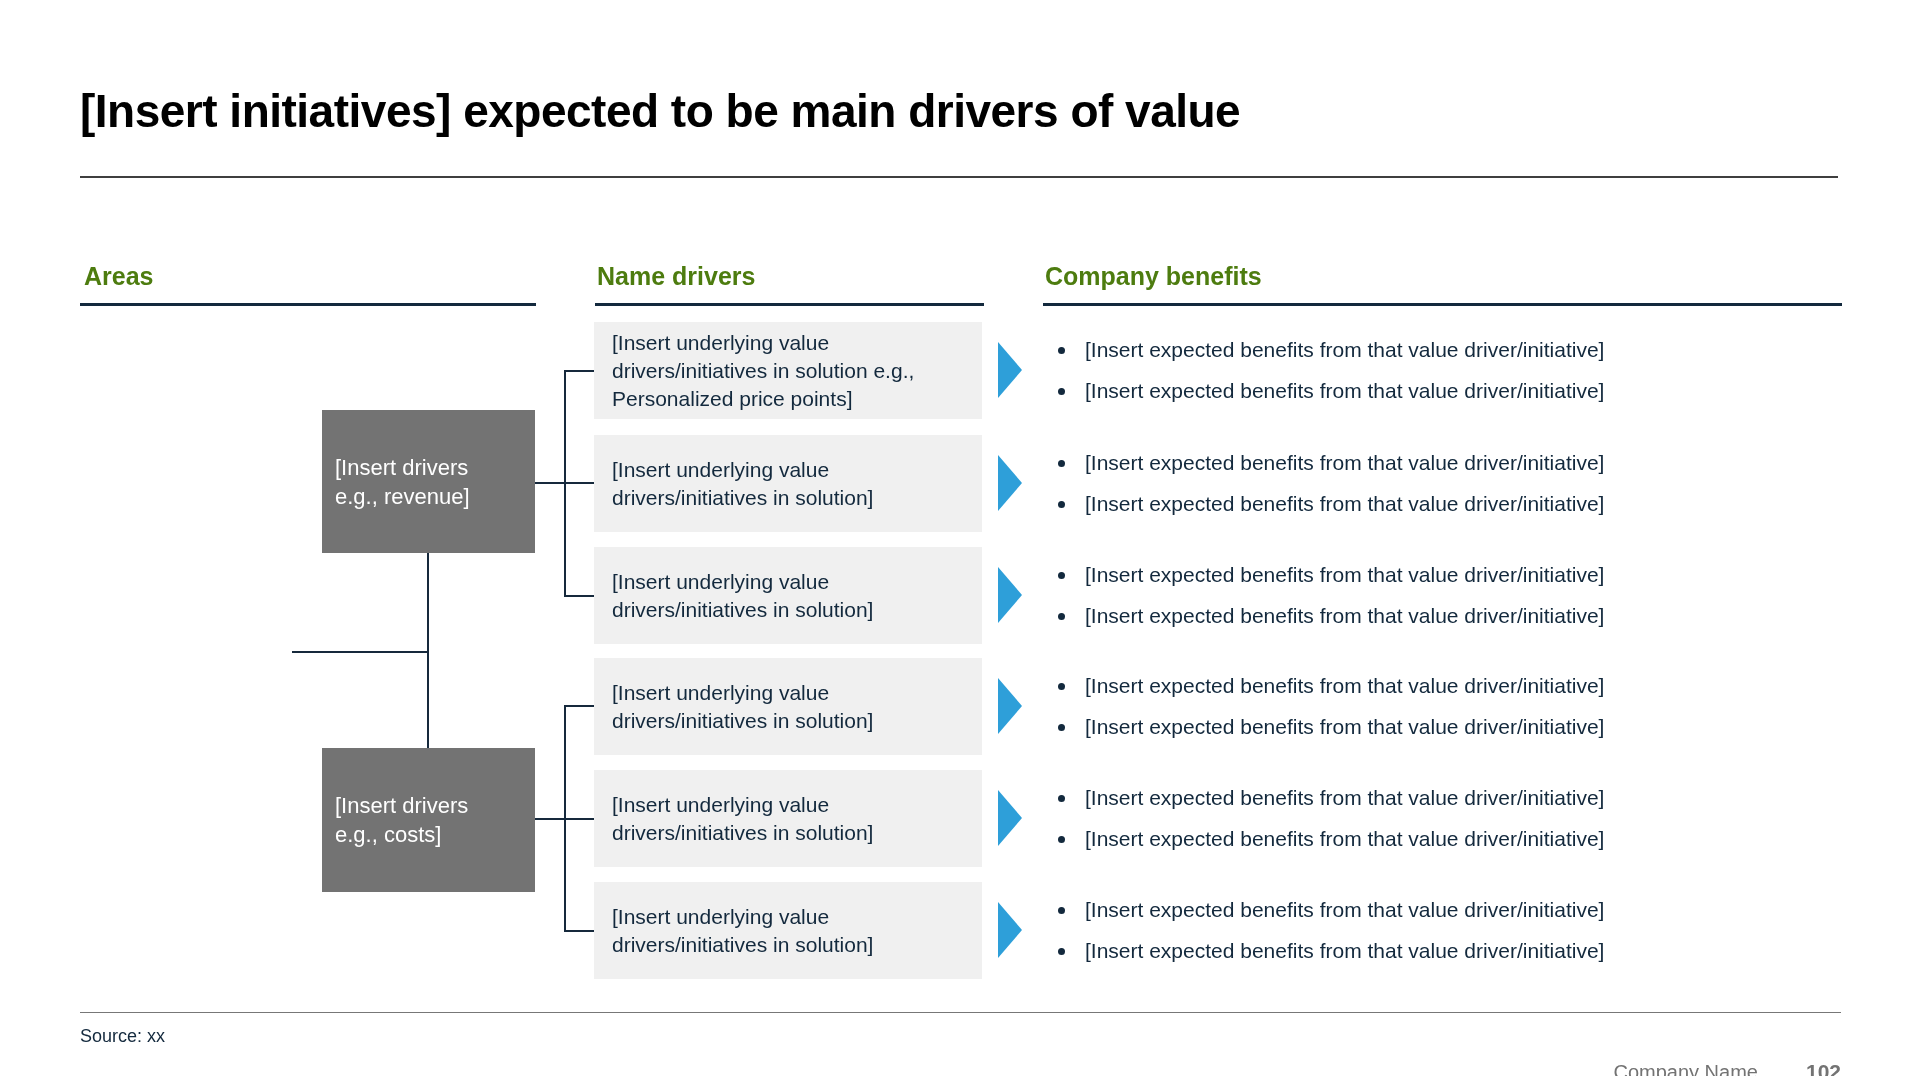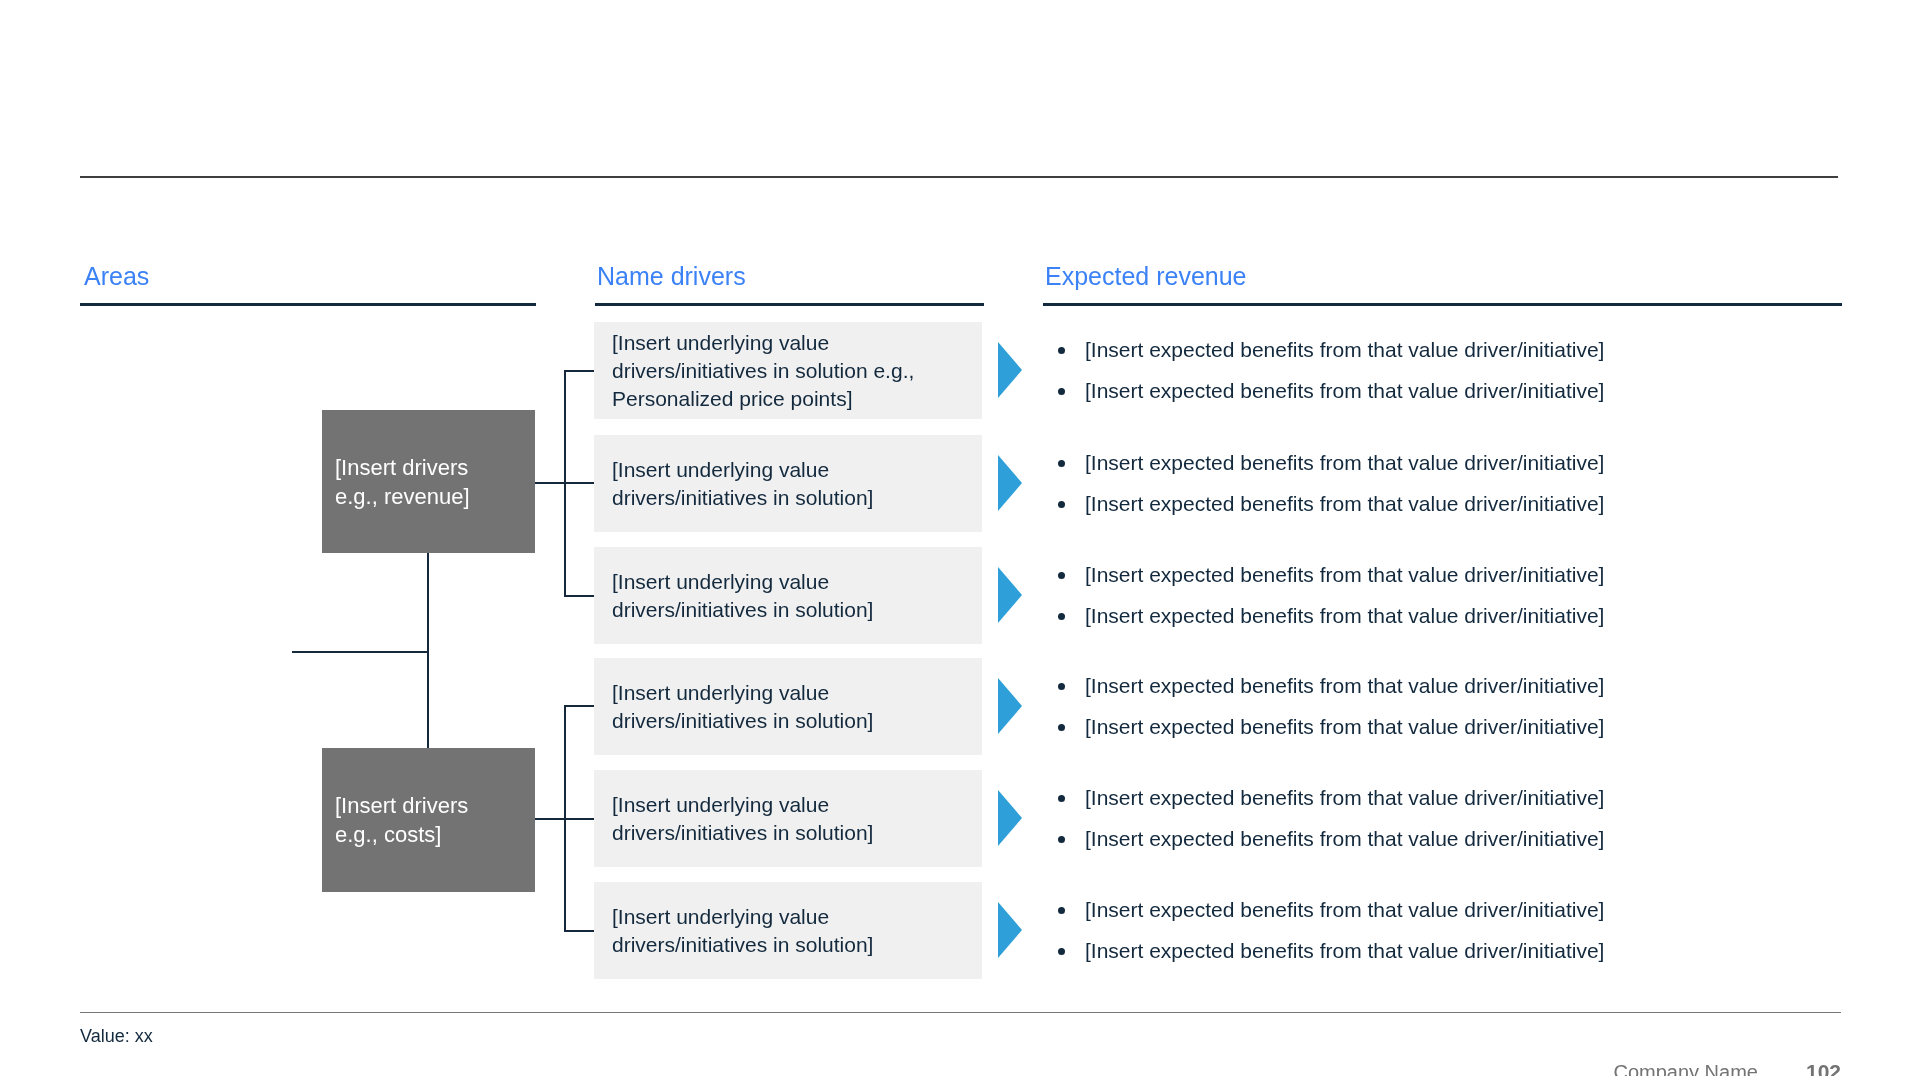--- a/index.html
+++ b/index.html
@@ -7,21 +7,21 @@
     position:relative; width:1920px; height:1076px; background:#ffffff;
     font-family:"Liberation Sans", sans-serif; overflow:hidden;
   }
   .abs { position:absolute; }
 
   
   .title { left:80px; top:84px; font-size:46px; font-weight:bold; color:#000000; letter-spacing:-0.5px; white-space:nowrap; }
   .title-rule { left:80px; top:176px; width:1758px; height:2px; background:#3f3f3f; }
 
   
-  .col-header { font-size:25px; font-weight:normal; color:#3b82f6; white-space:nowrap; }
+  .col-header { font-size:25px; font-weight:bold; color:#4d7c0f; white-space:nowrap; }
   .col-rule { height:3px; background:#13293D; }
 
   
   .navy-box {
     background:#737373; color:#ffffff; font-size:22px; line-height:29px;
     display:flex; align-items:center; padding-left:13px; padding-right:6px;
     white-space:pre-line; box-sizing:border-box;
   }
 
   
@@ -56,29 +56,30 @@
   .footer-source { left:80px; top:1026px; font-size:18px; color:#13293D; }
   .footer-right { right:79px; top:1024px; display:flex; align-items:baseline; gap:48px; color:#737373; }
   .footer-company { font-size:20px; }
   .footer-page { font-size:21px; font-weight:bold;margin-top:36px; }
 </style>
 </head>
 <body>
 
 <div class="slide">
 
+  <div class="abs title">[Insert initiatives] expected to be main drivers of value</div>
   <div class="abs title-rule"></div>
 
   <div class="abs col-header" style="left:84px; top:262px;">Areas</div>
   <div class="abs col-rule" style="left:80px; top:303px; width:456px;"></div>
 
   <div class="abs col-header" style="left:597px; top:262px;">Name drivers</div>
   <div class="abs col-rule" style="left:595px; top:303px; width:389px;"></div>
 
-  <div class="abs col-header" style="left:1045px; top:262px;">Expected revenue</div>
+  <div class="abs col-header" style="left:1045px; top:262px;">Company benefits</div>
   <div class="abs col-rule" style="left:1043px; top:303px; width:799px;"></div>
 
   <div class="abs line" style="left:292px; top:651px; width:137px; height:2px;"></div>
   <div class="abs line" style="left:427px; top:553px; width:2px; height:195px;"></div>
 
   <div class="abs line" style="left:564px; top:370px; width:2px; height:227px;"></div>
   <div class="abs line" style="left:566px; top:370px; width:28px; height:2px;"></div>
   <div class="abs line" style="left:535px; top:482px; width:59px; height:2px;"></div>
   <div class="abs line" style="left:566px; top:595px; width:28px; height:2px;"></div>
 
@@ -171,19 +172,19 @@
         <span class="bullet-dot"></span>
         <span>[Insert expected benefits from that value driver/initiative]</span>
       </div>
     <div class="bullet-line">
         <span class="bullet-dot"></span>
         <span>[Insert expected benefits from that value driver/initiative]</span>
       </div>
   </div>
 
   <div class="abs footer-rule"></div>
-  <div class="abs footer-source">Value: xx</div>
+  <div class="abs footer-source">Source: xx</div>
   <div class="abs footer-right">
     <span class="footer-company">Company Name</span>
     <span class="footer-page">102</span>
   </div>
 
 </div>
 
 </body></html>

